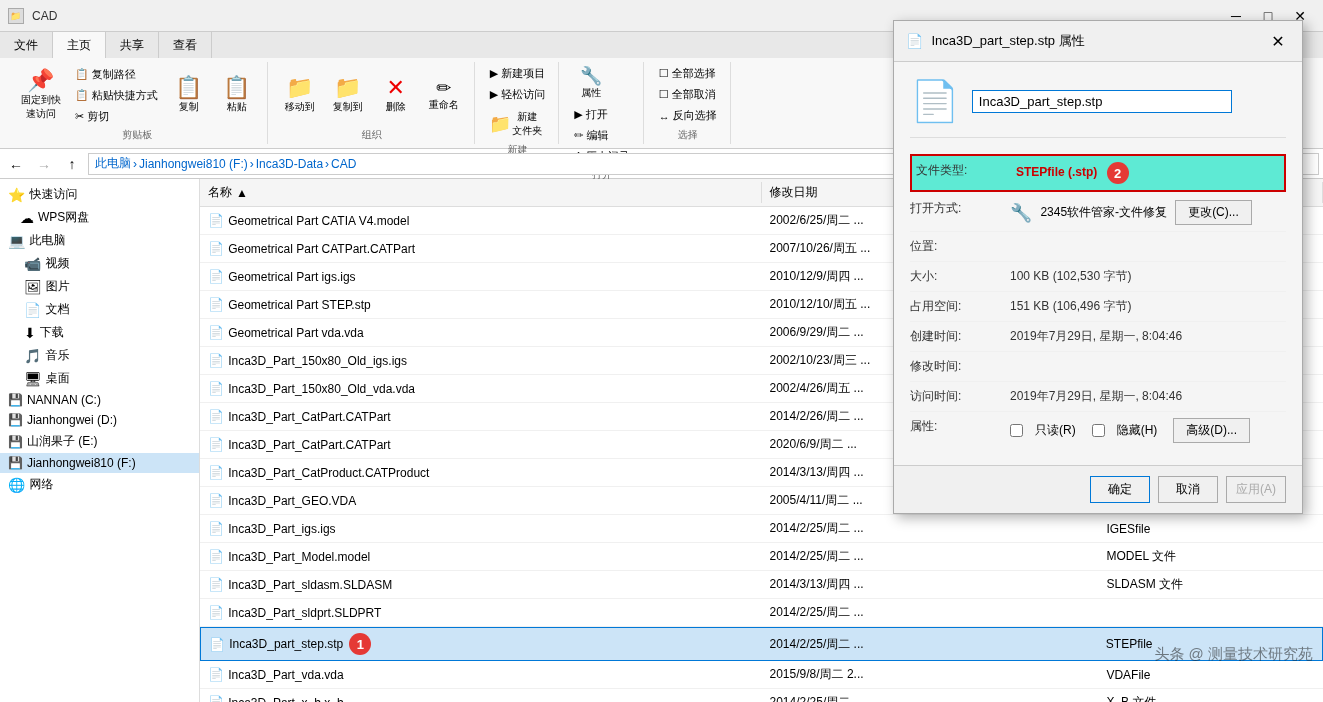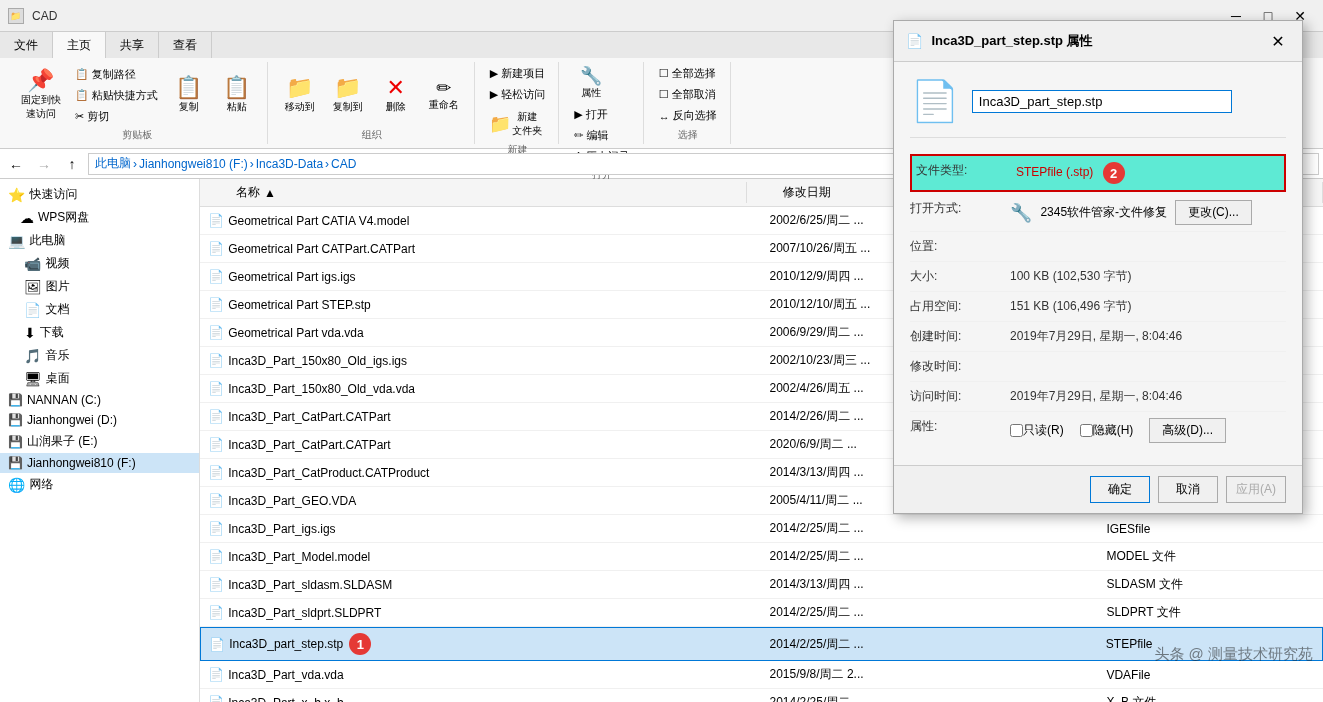--- a/index.html
+++ b/index.html
@@ -50,47 +50,47 @@
     
     .sidebar { width: 200px; border-right: 1px solid #ddd; overflow-y: auto; background: #fff; padding: 4px 0; }
     .sidebar-item { display: flex; align-items: center; padding: 3px 8px; cursor: pointer; font-size: 12px; gap: 4px; }
     .sidebar-item .item-icon { font-size: 14px; }
     .sidebar-drive { display: flex; align-items: center; padding: 3px 8px; font-size: 12px; gap: 4px; cursor: pointer; }
     .sidebar-drive.selected { background: #cce4f7; }
 
     
     .file-list { flex: 1; overflow-y: auto; background: #fff; }
     .file-list-header { display: flex; background: #f5f5f5; border-bottom: 1px solid #ddd; padding: 3px 0; }
-    .file-col-header { font-size: 12px; padding: 2px 8px; cursor: pointer; border-right: 1px solid #ddd; margin-left: 28px; }
+    .file-col-header { font-size: 12px; padding: 2px 8px; cursor: pointer; border-right: 1px solid #ddd; }
     .file-row { display: flex; align-items: center; padding: 3px 0; border-bottom: 1px solid #f0f0f0; cursor: pointer; }
     .file-row.selected { background: #cce4f7; border: 1px solid #0078d7; }
     .file-cell { padding: 2px 8px; font-size: 12px; overflow: hidden; text-overflow: ellipsis; white-space: nowrap; }
     .file-icon { font-size: 13px; margin-right: 4px; }
     .dialog { position: fixed; top: 20px; right: 20px; width: 410px; background: #f0f0f0; border: 1px solid #aaa; box-shadow: 4px 4px 12px rgba(0,0,0,0.3); z-index: 101; }
     .dialog-title { background: #f0f0f0; padding: 8px 12px; display: flex; align-items: center; border-bottom: 1px solid #ccc; gap: 8px; }
-    .dialog-title-text { flex: 1; font-size: 13px; font-weight: bold; }
+    .dialog-title-text { flex: 1; font-size: 13px; font-weight: normal; }
     .dialog-close { width: 24px; height: 24px; border: none; background: transparent; cursor: pointer; font-size: 16px; display: flex; align-items: center; justify-content: center; }
     .dialog-tabs { display: flex; background: #e8e8e8; border-bottom: 1px solid #ccc; }
     .dialog-tab { padding: 6px 14px; font-size: 12px; cursor: pointer; border-right: 1px solid #ccc; }
     .dialog-tab.active { background: #f0f0f0; border-bottom: 2px solid #f0f0f0; margin-bottom: -1px; }
     .dialog-body { padding: 16px; background: #fff; }
     .dialog-file-header { display: flex; align-items: center; gap: 12px; margin-bottom: 16px; border-bottom: 1px solid #ddd; padding-bottom: 12px; }
     .dialog-file-icon { font-size: 40px; }
     .dialog-filename-input { width: 260px; border: 1px solid #0078d7; padding: 3px 6px; font-size: 13px; background: #fff; }
     .dialog-row { display: flex; align-items: flex-start; padding: 6px 0; border-bottom: 1px solid #f0f0f0; }
     .dialog-row-label { width: 100px; font-size: 12px; color: #333; flex-shrink: 0; font-weight: normal; }
     .dialog-row-value { flex: 1; font-size: 12px; color: #333; }
     .dialog-footer { padding: 10px 16px; background: #f0f0f0; display: flex; justify-content: flex-end; gap: 8px; border-top: 1px solid #ccc; }
     .dialog-btn { padding: 4px 1px; font-size: 12px; border: 1px solid #aaa; background: #f0f0f0; cursor: pointer; min-width: 60px; }
     .dialog-btn.primary { border-color: #0078d7; }
     .change-btn { padding: 3px 12px; font-size: 12px; border: 1px solid #aaa; background: #f0f0f0; cursor: pointer; }
     .advanced-btn { padding: 3px 12px; font-size: 12px; border: 1px solid #aaa; background: #f0f0f0; cursor: pointer; margin-left: auto; }
 
     .attr-row { display: flex; align-items: center; gap: 16px; }
-    .checkbox-item { display: flex; align-items: center; gap: 0; font-size: 12px; cursor: pointer; }
+    .checkbox-item { display: flex; align-items: center; gap: 12px; font-size: 12px; cursor: pointer; }
     .checkbox-item input { margin: 0; }
 
     
     .badge { display: inline-flex; align-items: center; justify-content: center; width: 22px; height: 22px; border-radius: 50%; color: white; font-weight: bold; font-size: 13px; margin-left: 6px; vertical-align: middle; }
 
     
     .watermark { position: fixed; bottom: 38px; right: 10px; color: rgba(30,30,30,0.55); font-size: 15px; z-index: 200; pointer-events: none; }
 
     
     .open-with-row { display: flex; align-items: center; gap: 8px; }
@@ -433,21 +433,20 @@
           </div>
           <div class="file-cell" style="width: 30%;">2014/3/13/周四 ...</div>
           <div class="file-cell" style="width: 20%;">SLDASM 文件</div>
         </div>
         <div class="file-row">
           <div class="file-cell" style="width: 50%; display: flex; align-items: center;">
             <span class="file-icon">📄</span>
             <span>Inca3D_Part_sldprt.SLDPRT</span>
           </div>
           <div class="file-cell" style="width: 30%;">2014/2/25/周二 ...</div>
-          <div class="file-cell" style="width: 20%;">SLDPRT 文件</div>
         </div>
         <div class="file-row selected">
           <div class="file-cell" style="width: 50%; display: flex; align-items: center;">
             <span class="file-icon">📄</span>
             <span>Inca3D_part_step.stp</span>
             <span class="badge" style="background: rgb(229, 57, 53);">1</span>
           </div>
           <div class="file-cell" style="width: 30%;">2014/2/25/周二 ...</div>
           <div class="file-cell" style="width: 20%;">STEPfile</div>
         </div>
@@ -480,21 +479,21 @@
   <div class="dialog-body" style="background:#f5f5f5;">
 
     <div class="dialog-file-header">
       <span class="dialog-file-icon">📄</span>
       <input class="dialog-filename-input" type="text" value="Inca3D_part_step.stp" style="">
     </div>
 
     <div class="dialog-row" style="border: 2px solid #cc0000; padding: 6px 4px; background: #5eead4; margin-bottom:2px;">
       <span class="dialog-row-label">文件类型:</span>
       <span class="dialog-row-value">
-        <span style="color:#cc0000;font-weight:normal;">STEPfile (.stp)</span>
+        <span style="color:#cc0000;font-weight:bold;">STEPfile (.stp)</span>
         <span class="badge" style="background:#e53935;">2</span>
       </span>
     </div>
 
     <div class="dialog-row">
       <span class="dialog-row-label">打开方式:</span>
       <div class="open-with-row">
         <span class="open-with-icon">🔧</span>
         <span>2345软件管家-文件修复</span>
         <button class="change-btn">更改(C)...</button>

